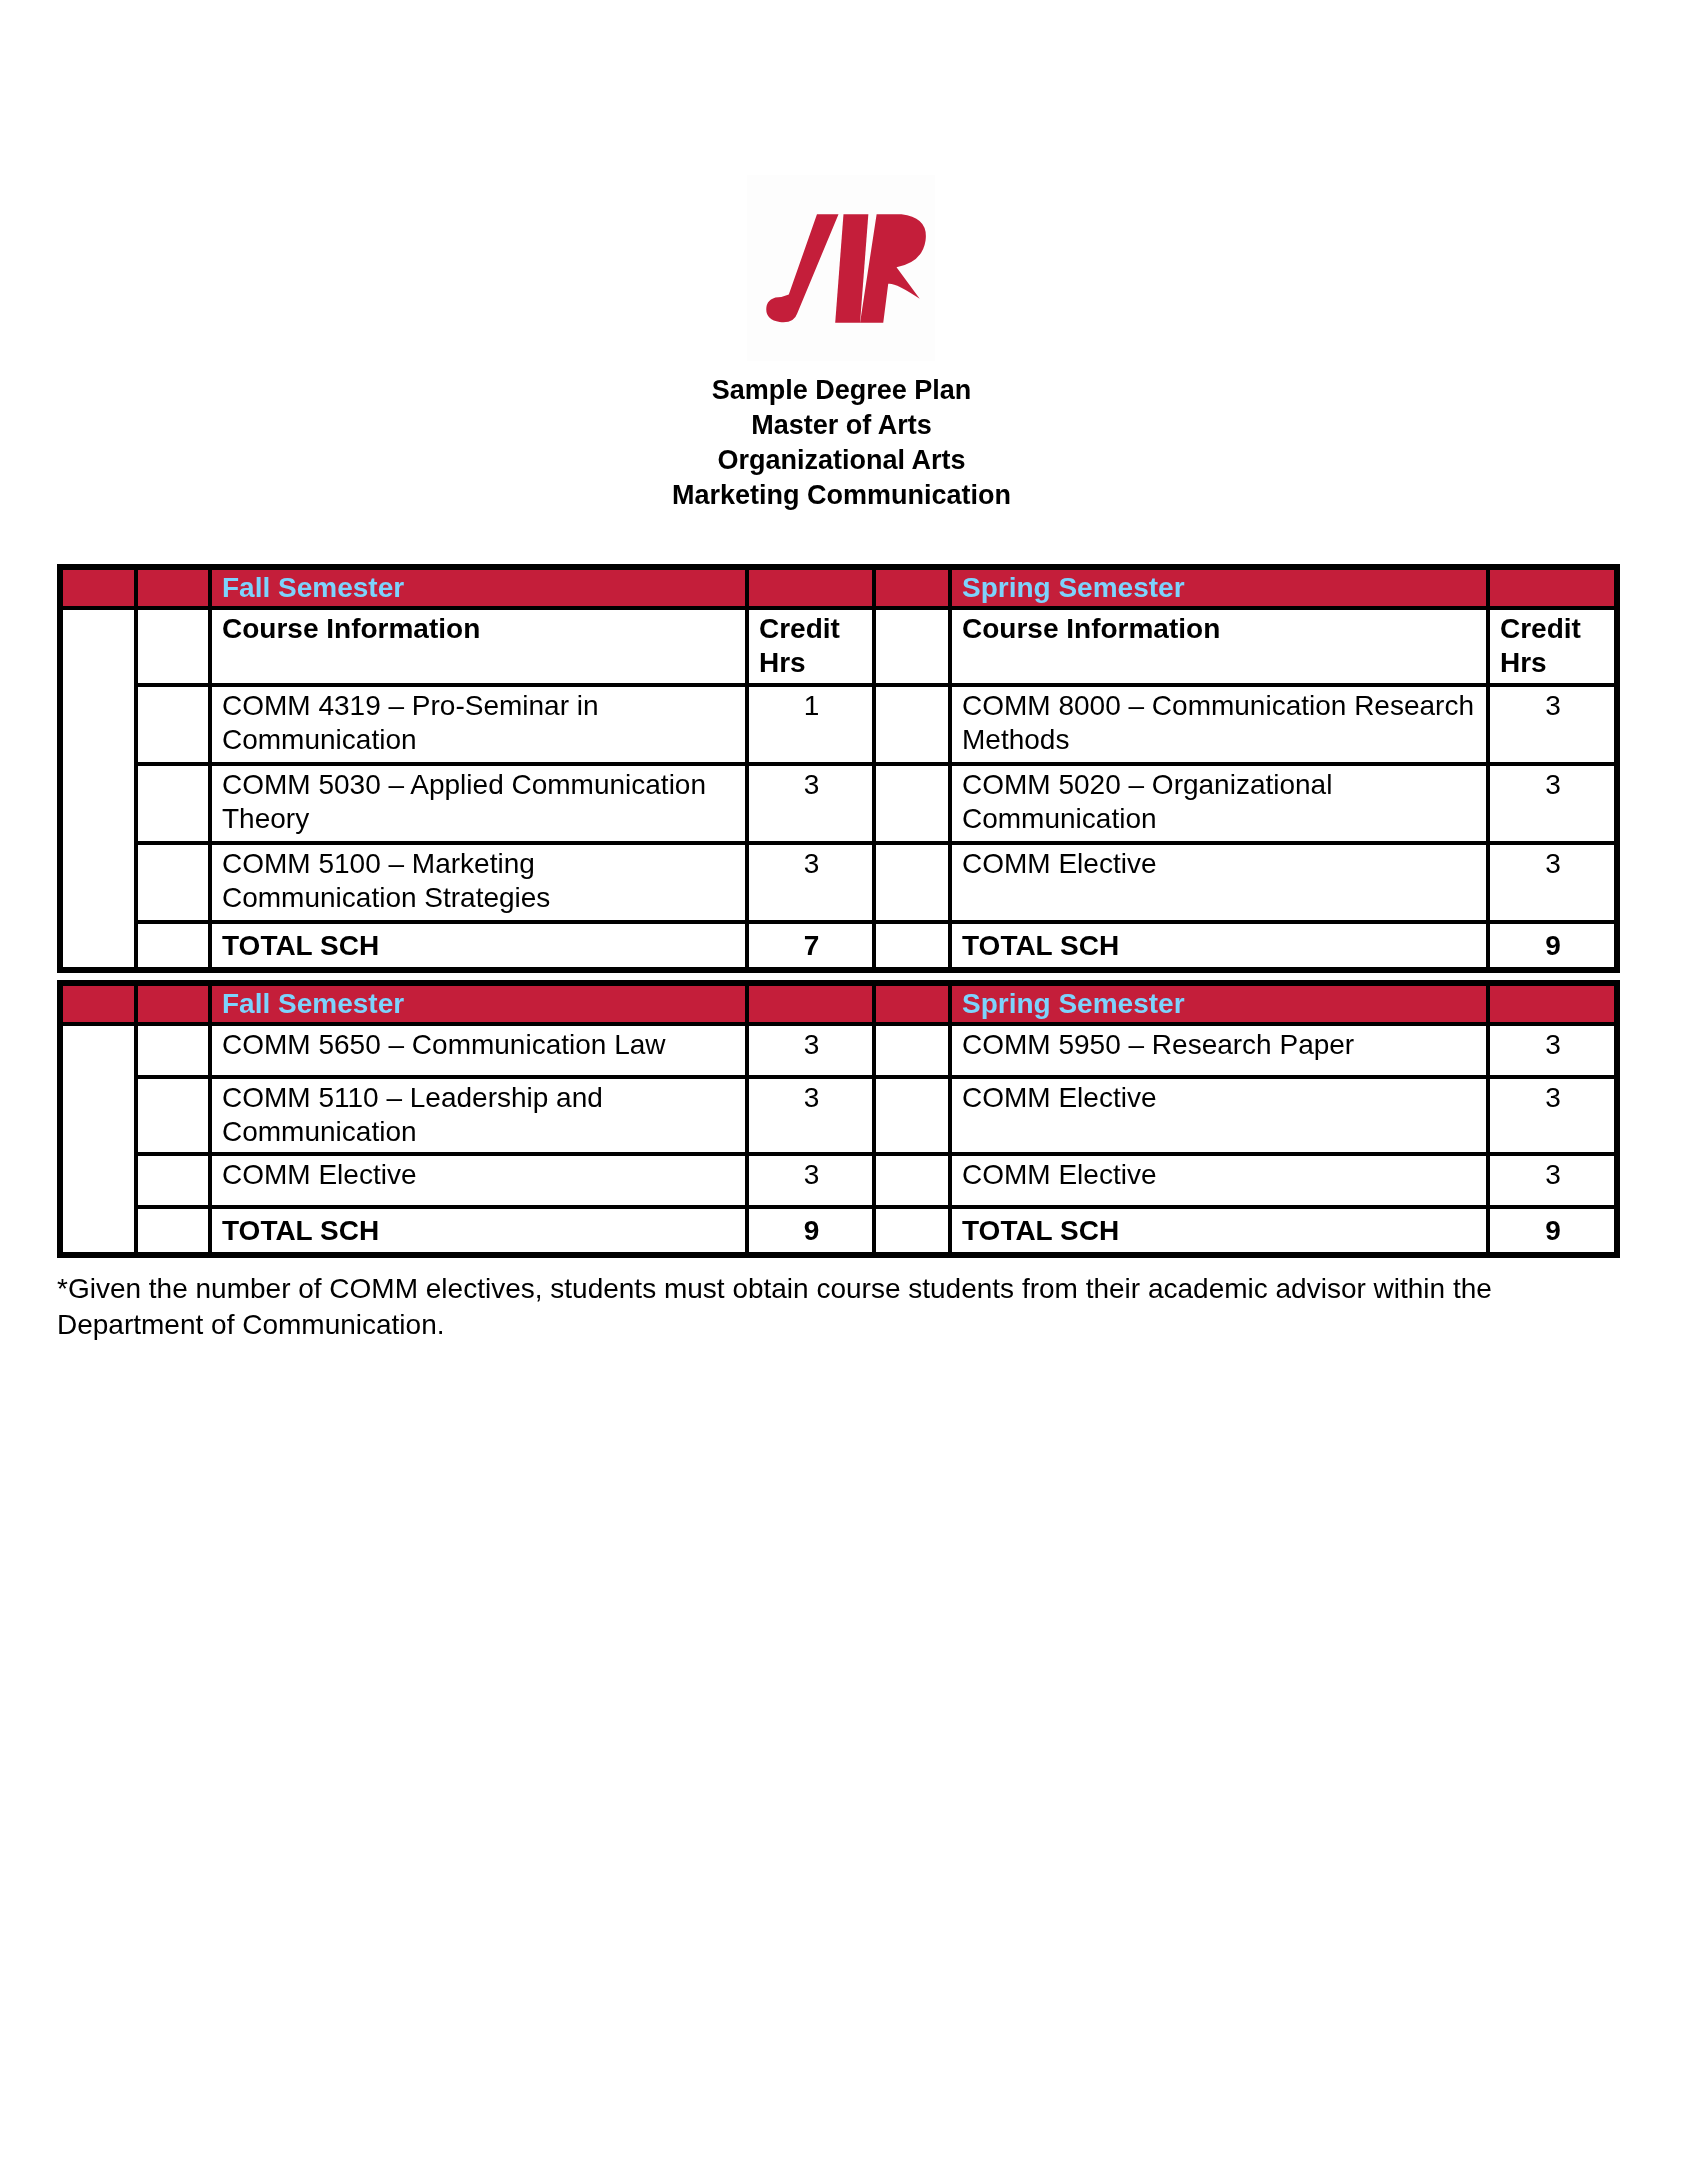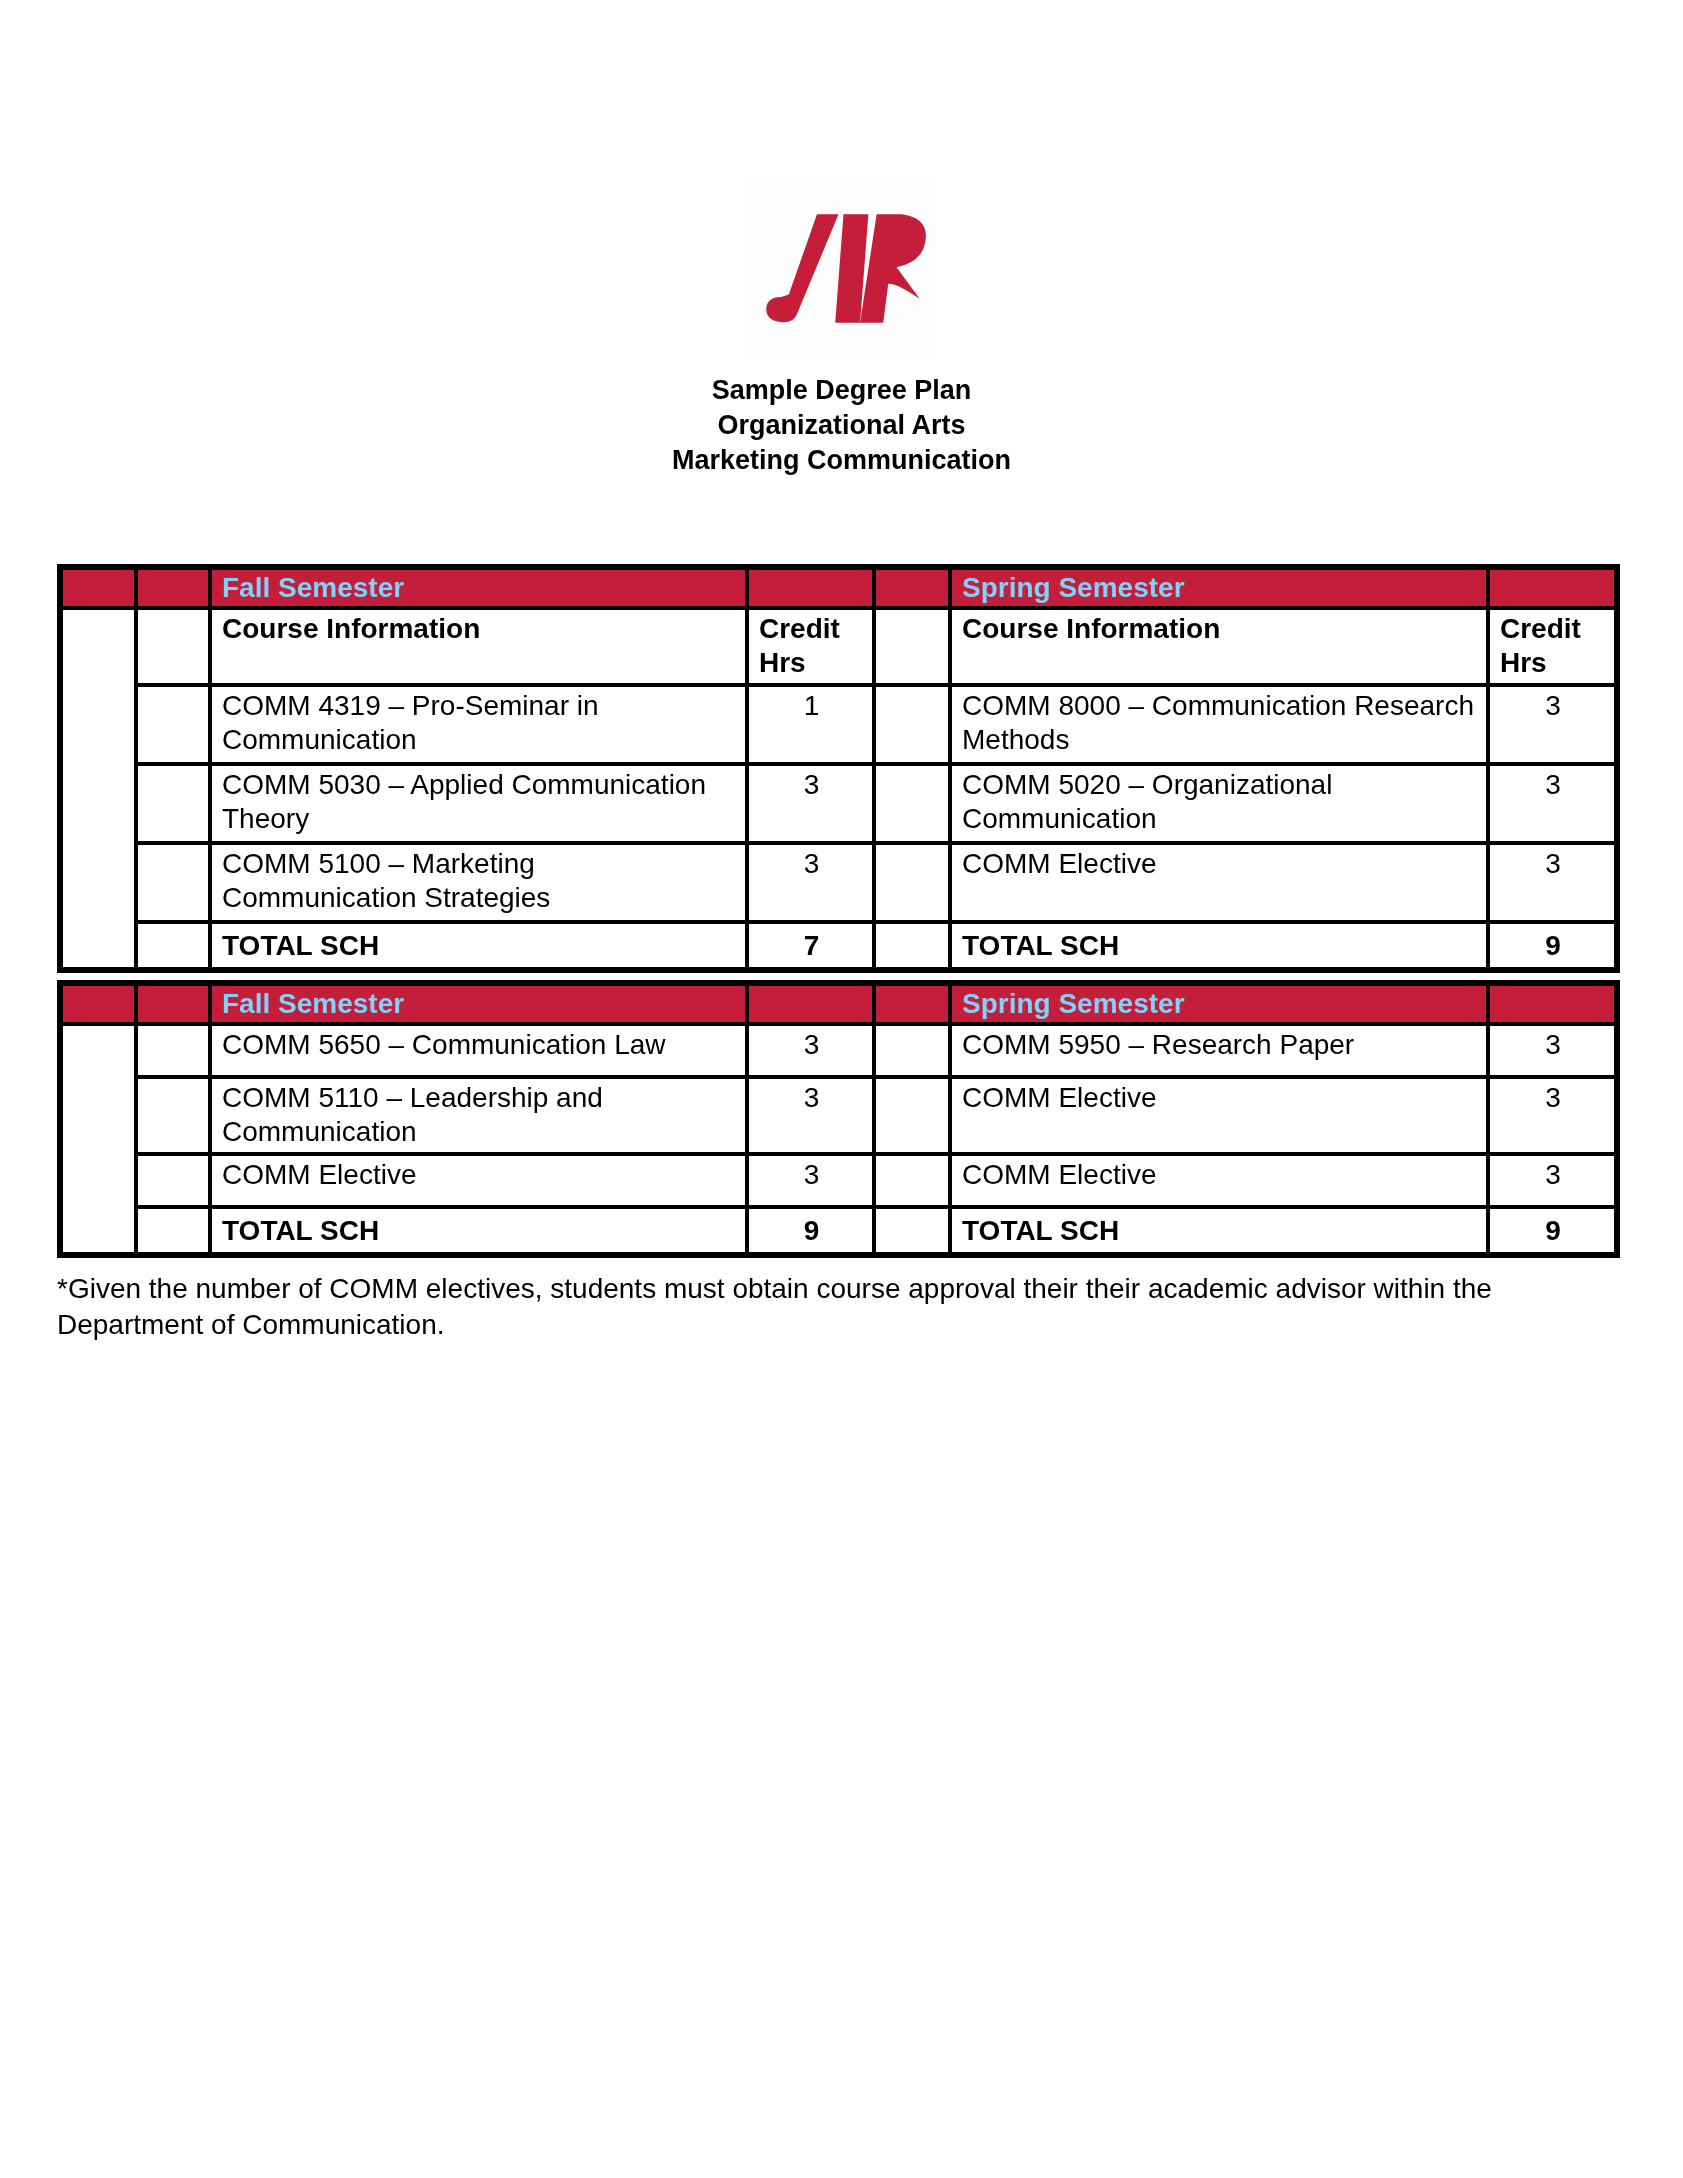--- a/index.html
+++ b/index.html
@@ -61,20 +61,21 @@
       <g fill="#C41E3A">
         <path d="M76 2 L102 2 L52 122 Q48 134 31 132 Q13 129 15 114 Q17 102 33 102 L42 99 Z"></path>
         <path d="M108 2 L138 2 L128 133 L98 133 Z"></path>
         <path d="M148 2 L178 2 Q211 6 207 34 Q203 60 172 66 L200 104 Q170 84 162 86 L156 133 L128 133 Z"></path>
       </g>
     </svg>
   </div>
 
   <div class="titles">
     <div>Sample Degree Plan</div>
+    <div>Master of Arts</div>
     <div>Organizational Arts</div>
     <div>Marketing Communication</div>
   </div>
 
   <table class="sched t1">
     <colgroup>
       <col style="width:76px">
         <col style="width:74px">
         <col style="width:537px">
       <col style="width:127px">
@@ -193,16 +194,16 @@
       <td></td>
       <td class="total-label">TOTAL SCH</td>
       <td class="total-val">9</td>
       <td></td>
       <td class="total-label">TOTAL SCH</td>
       <td class="total-val">9</td>
     </tr>
   </tbody>
     </table>
 
-  <div class="footnote">*Given the number of COMM electives, students must obtain course approval their their academic advisor within the Department of Communication.</div>
+  <div class="footnote">*Given the number of COMM electives, students must obtain course students from their academic advisor within the Department of Communication.</div>
 
 </div>
 
 
 </body></html>

